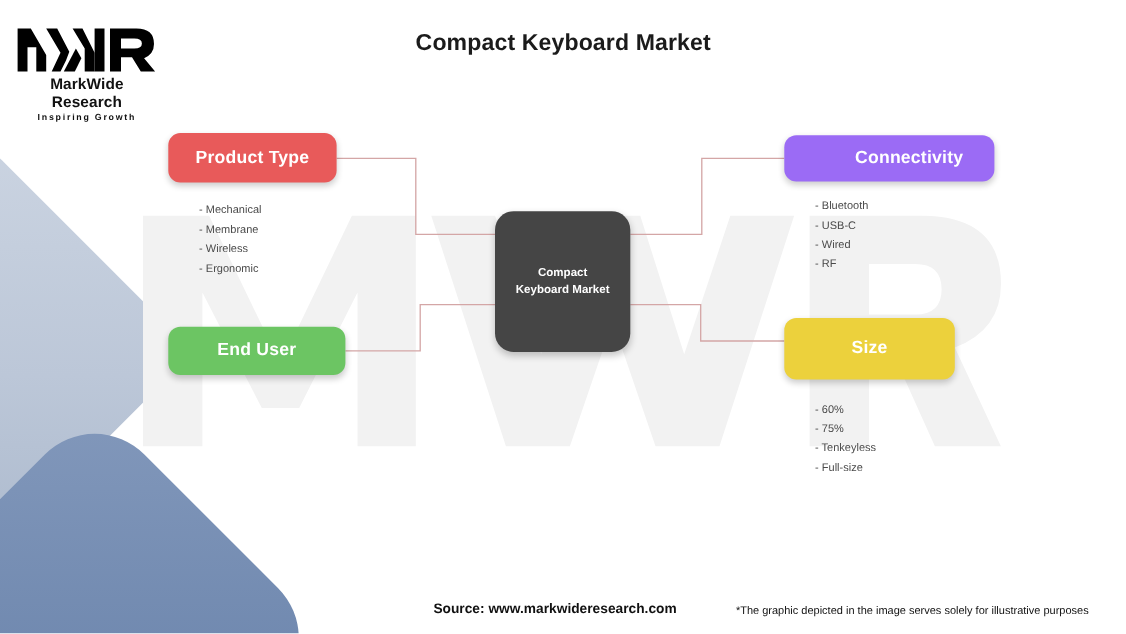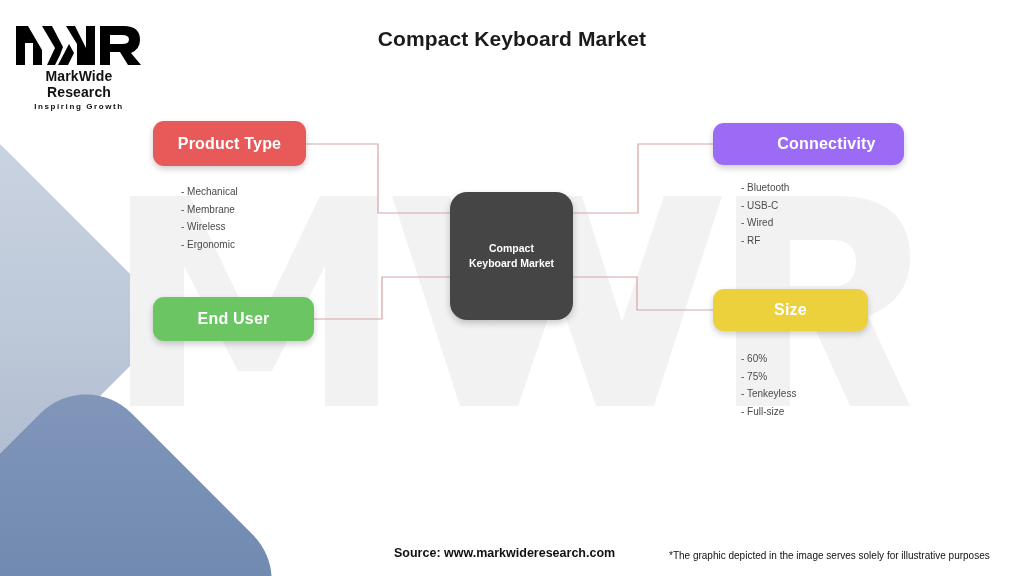--- a/index.html
+++ b/index.html
@@ -143,21 +143,21 @@
 
   .branch-connect  { left: 713px; top: 123px; }
   .branch-connect  .branch-head { width: 155px; height: 42px; background: #9b6bf5; padding-left: 36px; }
   .branch-connect  .branch-list { margin-left: 28px; margin-top: 14px; }
 
   .branch-enduser  { left: 153px; top: 297px; text-align: right; }
   .branch-enduser  .branch-head { width: 161px; height: 44px; background: #6cc563; }
   .branch-enduser  .branch-list { margin-left: 28px; margin-top: 24px; }
 
   .branch-size     { left: 713px; top: 289px; }
-  .branch-size     .branch-head { width: 155px; height: 42px; background: #ecd13c; }
+  .branch-size     .branch-head { width: 155px; height: 56px; background: #ecd13c; }
   .branch-size     .branch-list { margin-left: 28px; margin-top: 19px; }
 
   
   .footer-source {
     position: absolute;
     left: 394px;
     top: 546px;
     font-size: 12.5px;
     font-weight: bold;
     color: #111111;

